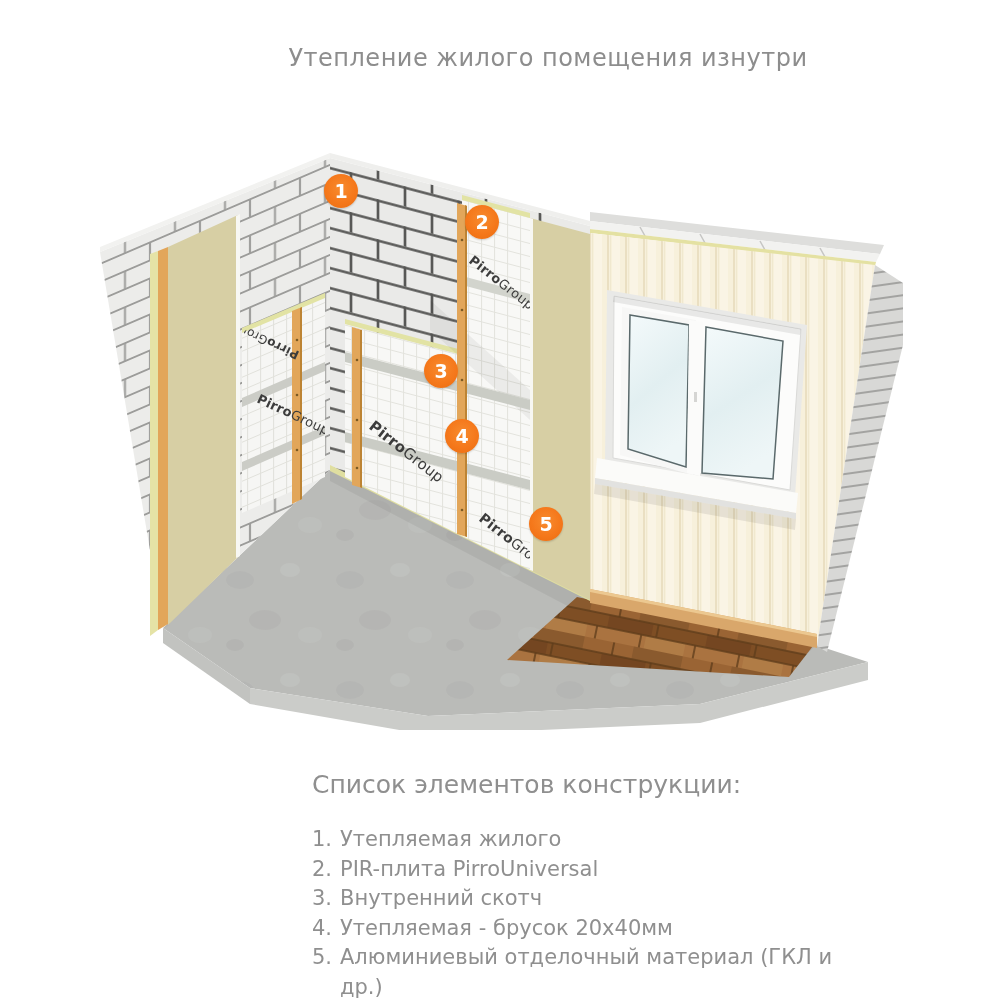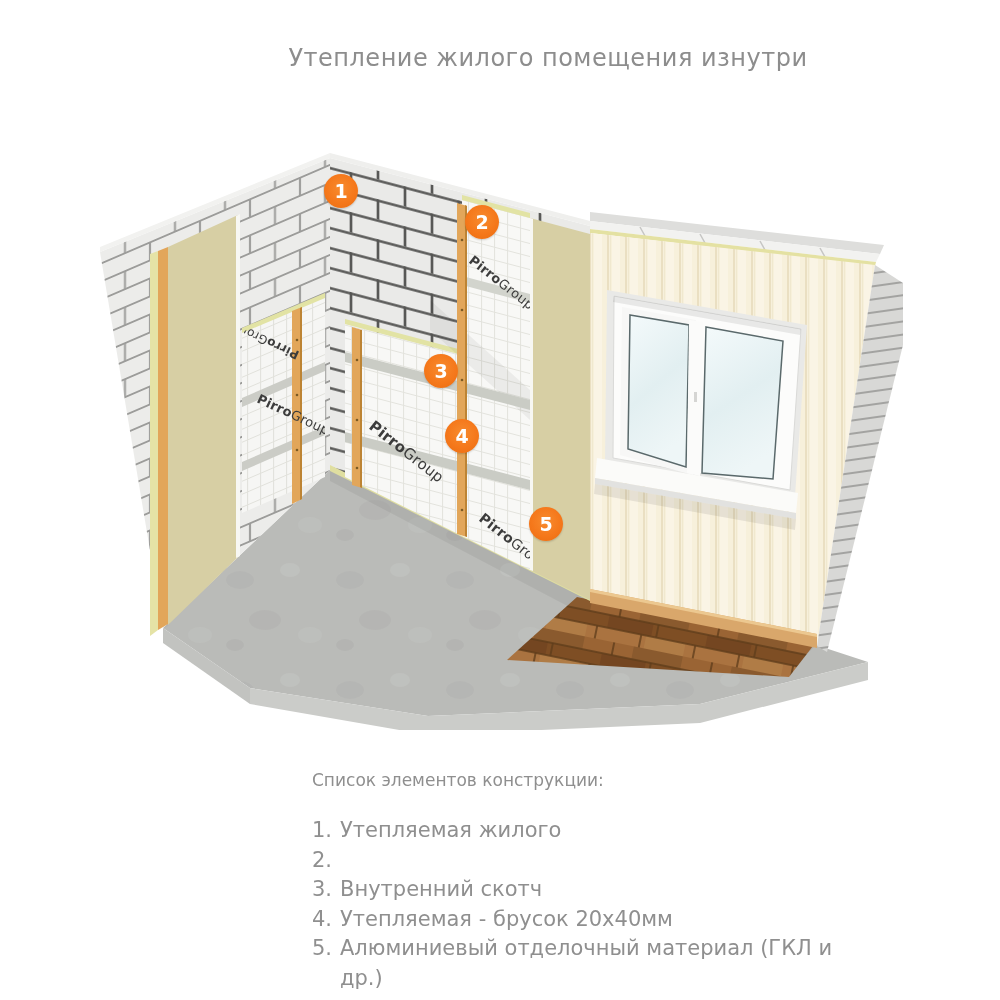--- a/index.html
+++ b/index.html
@@ -7,21 +7,21 @@
   .title{position:absolute;left:0;top:44px;width:1000px;margin:0;text-align:center;
          font-size:24px;font-weight:400;color:#8d8d8d;letter-spacing:.5px;padding-left:48px;}
   .scene{position:absolute;left:80px;top:130px;width:840px;height:600px;}
   .scene svg{position:absolute;left:0;top:0;}
   .marker{position:absolute;width:34px;height:34px;border-radius:50%;
           background:radial-gradient(circle at 50% 42%,#f78b2e 0%,#f5781b 55%,#ea6c10 100%);
           display:flex;align-items:center;justify-content:center;
           box-shadow:0 1px 2px rgba(0,0,0,.18);}
   .marker span{color:#ffffff;font-size:19px;font-weight:bold;line-height:1;}
   .legend{position:absolute;left:312px;top:770px;width:560px;}
-  .legend-heading{font-size:17px;color:#8f8f8f;margin:0 0 26px 0;font-weight:400;}
+  .legend-heading{font-size:25px;color:#8f8f8f;margin:0 0 26px 0;font-weight:400;}
   .legend ol{list-style:none;margin:0;padding:0;}
   .legend li{display:flex;font-size:21px;color:#8f8f8f;line-height:29.5px;}
   .legend .num{width:28px;flex:0 0 28px;}
 </style>
 </head>
 <body>
 
 <div class="page">
 
   <h1 class="title">Утепление жилого помещения изнутри</h1>
@@ -214,20 +214,21 @@
 
   <div class="legend">
     <div class="legend-heading">Список элементов конструкции:</div>
     <ol>
       <li>
           <span class="num">1.</span>
           <span>Утепляемая жилого</span>
         </li>
       <li>
           <span class="num">2.</span>
+          <span>PIR-плита PirroUniversal</span>
         </li>
       <li>
           <span class="num">3.</span>
           <span>Внутренний скотч</span>
         </li>
       <li>
           <span class="num">4.</span>
           <span>Утепляемая - брусок 20х40мм</span>
         </li>
       <li>

